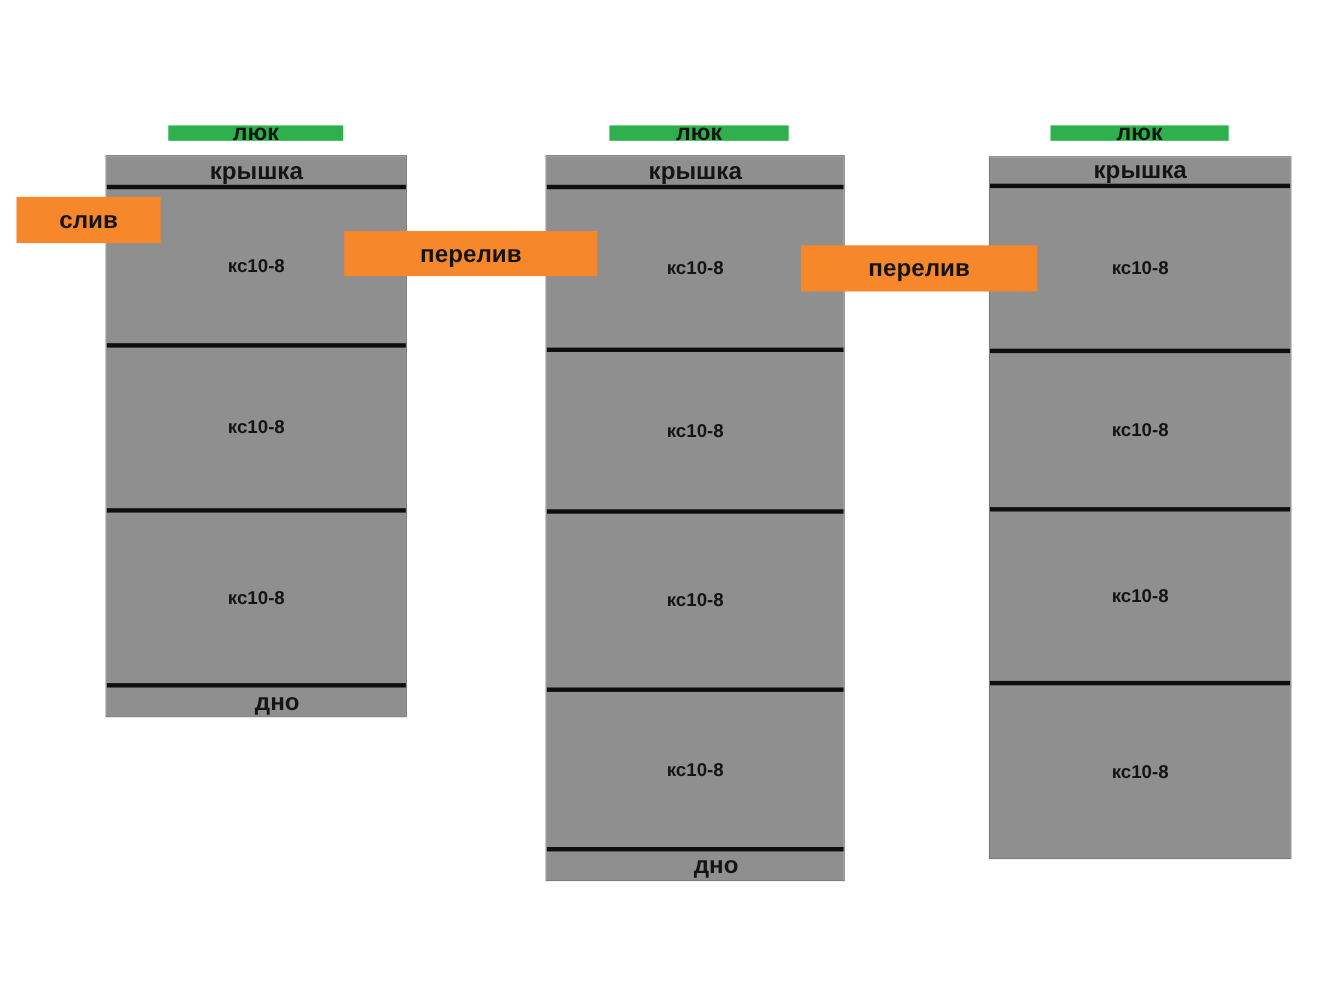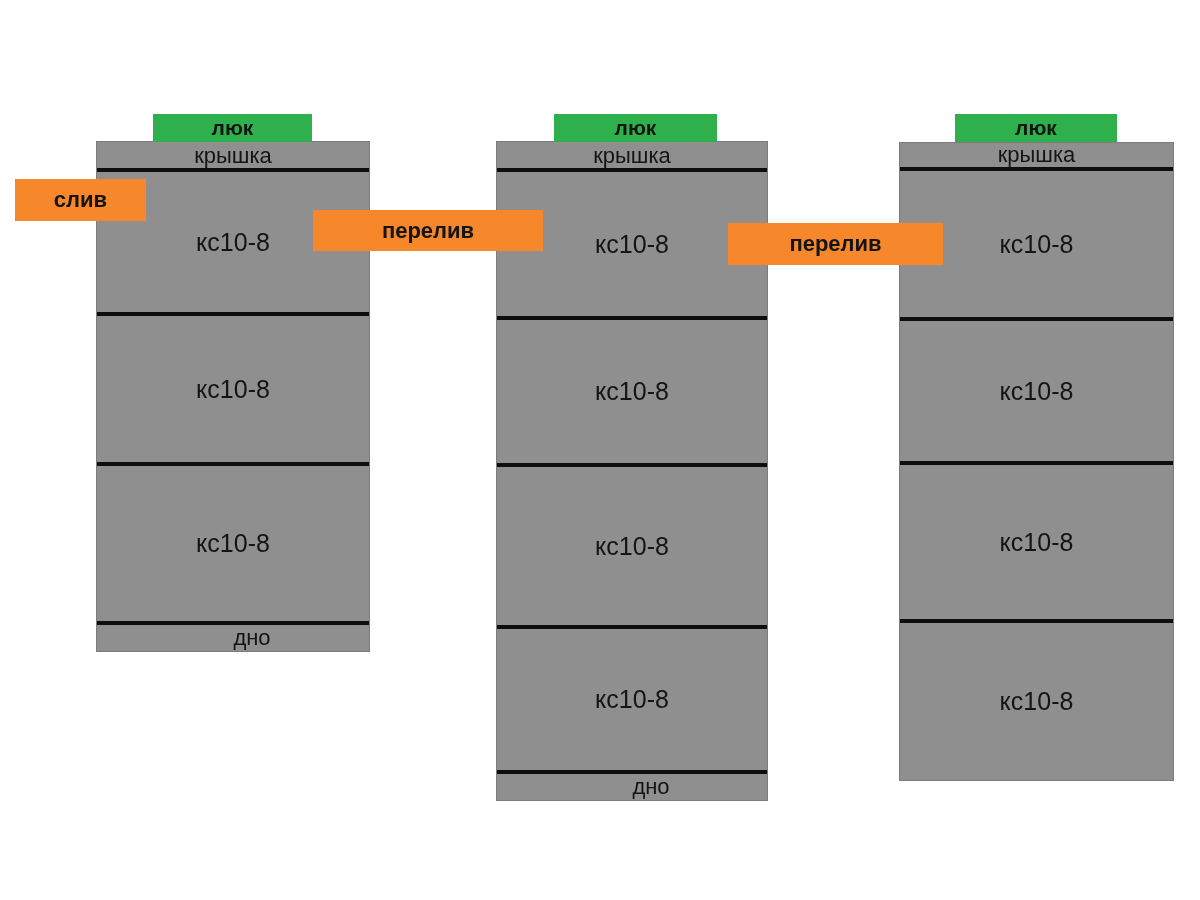--- a/index.html
+++ b/index.html
@@ -30,44 +30,44 @@
     display: flex;
     flex-direction: column;
   }
   .col1 { left: 97px;  top: 142px; width: 272px; height: 509px; }
   .col2 { left: 497px; top: 142px; width: 270px; height: 658px; }
   .col3 { left: 900px; top: 143px; width: 273px; height: 637px; }
   .row {
     display: flex;
     align-items: center;
     justify-content: center;
-    font-weight: normal;
+    font-weight: bold;
     flex: none;
   }
   .cover {
     align-items: flex-end;
     font-size: 22px;
     line-height: 1;
     padding-bottom: 1px;
   }
   .ring {
-    font-size: 25px;
+    font-size: 17px;
   }
   .bottomrow {
     font-size: 22px;
     margin-left: 38px;
   }
   .joint {
     flex: none;
     height: 4px;
     background: var(--line-black);
   }
   .hatch {
     position: absolute;
-    height: 28px;
+    height: 14px;
     background: var(--hatch-green);
     display: flex;
     align-items: center;
     justify-content: center;
     font-weight: bold;
     font-size: 21px;
     z-index: 2;
   }
   .h1 { left: 153px; top: 114px; width: 159px; }
   .h2 { left: 554px; top: 114px; width: 163px; }

